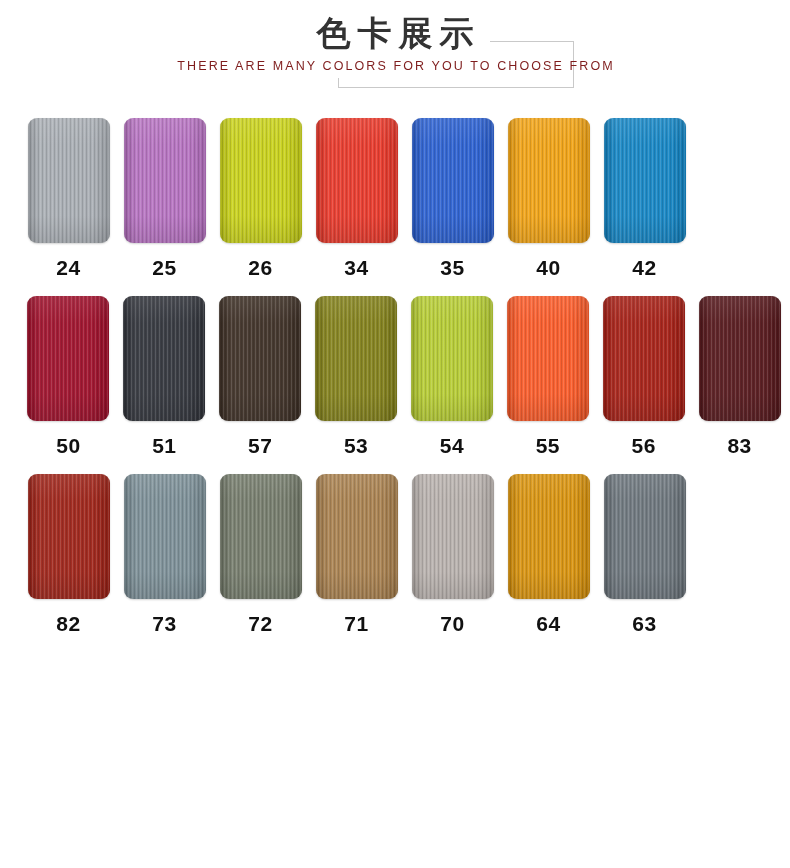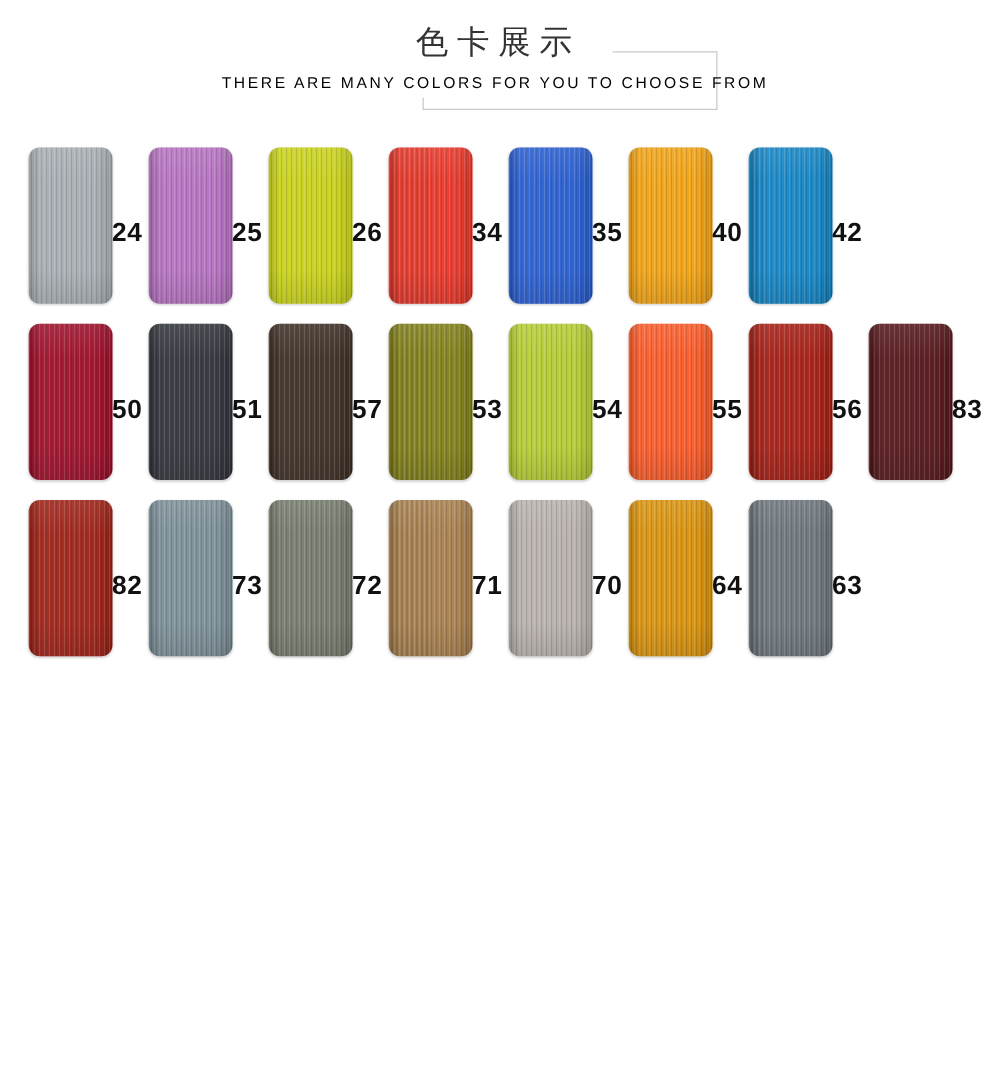--- a/index.html
+++ b/index.html
@@ -30,36 +30,36 @@
     height: 47px;
     border: 1px solid #c9c9c9;
     box-sizing: border-box;
   }
   .header-title {
     position: absolute;
     left: 0;
     top: 10px;
     width: 790px;
     text-align: center;
-    font-size: 26px;
-    font-weight: normal;
+    font-size: 34px;
+    font-weight: bold;
     color: #333333;
     letter-spacing: 7px;
     text-indent: 7px;
     line-height: 46px;
     white-space: nowrap;
   }
   .header-subtitle {
     position: absolute;
     left: 0;
     top: 58px;
     width: 790px;
     text-align: center;
     font-size: 12.5px;
-    color: #000000;
+    color: #7f1d1d;
     letter-spacing: 2.1px;
     text-indent: 2.1px;
     line-height: 16px;
     white-space: nowrap;
   }
   .header-title-mask {
     position: absolute;
     left: 200px;
     top: 6px;
     width: 290px;
@@ -85,21 +85,21 @@
     display: flex;
     justify-content: flex-start;
     padding-left: 23px;
     margin-bottom: 16px;
     box-sizing: border-box;
   }
   .cell {
     width: 91px;
     margin-right: 5px;
     display: flex;
-    flex-direction: row;
+    flex-direction: column;
     align-items: center;
   }
   .swatch {
     width: 82px;
     height: 125px;
     border-radius: 9px;
     position: relative;
     overflow: hidden;
     box-shadow: 0 1px 2px rgba(0,0,0,0.18);
   }

